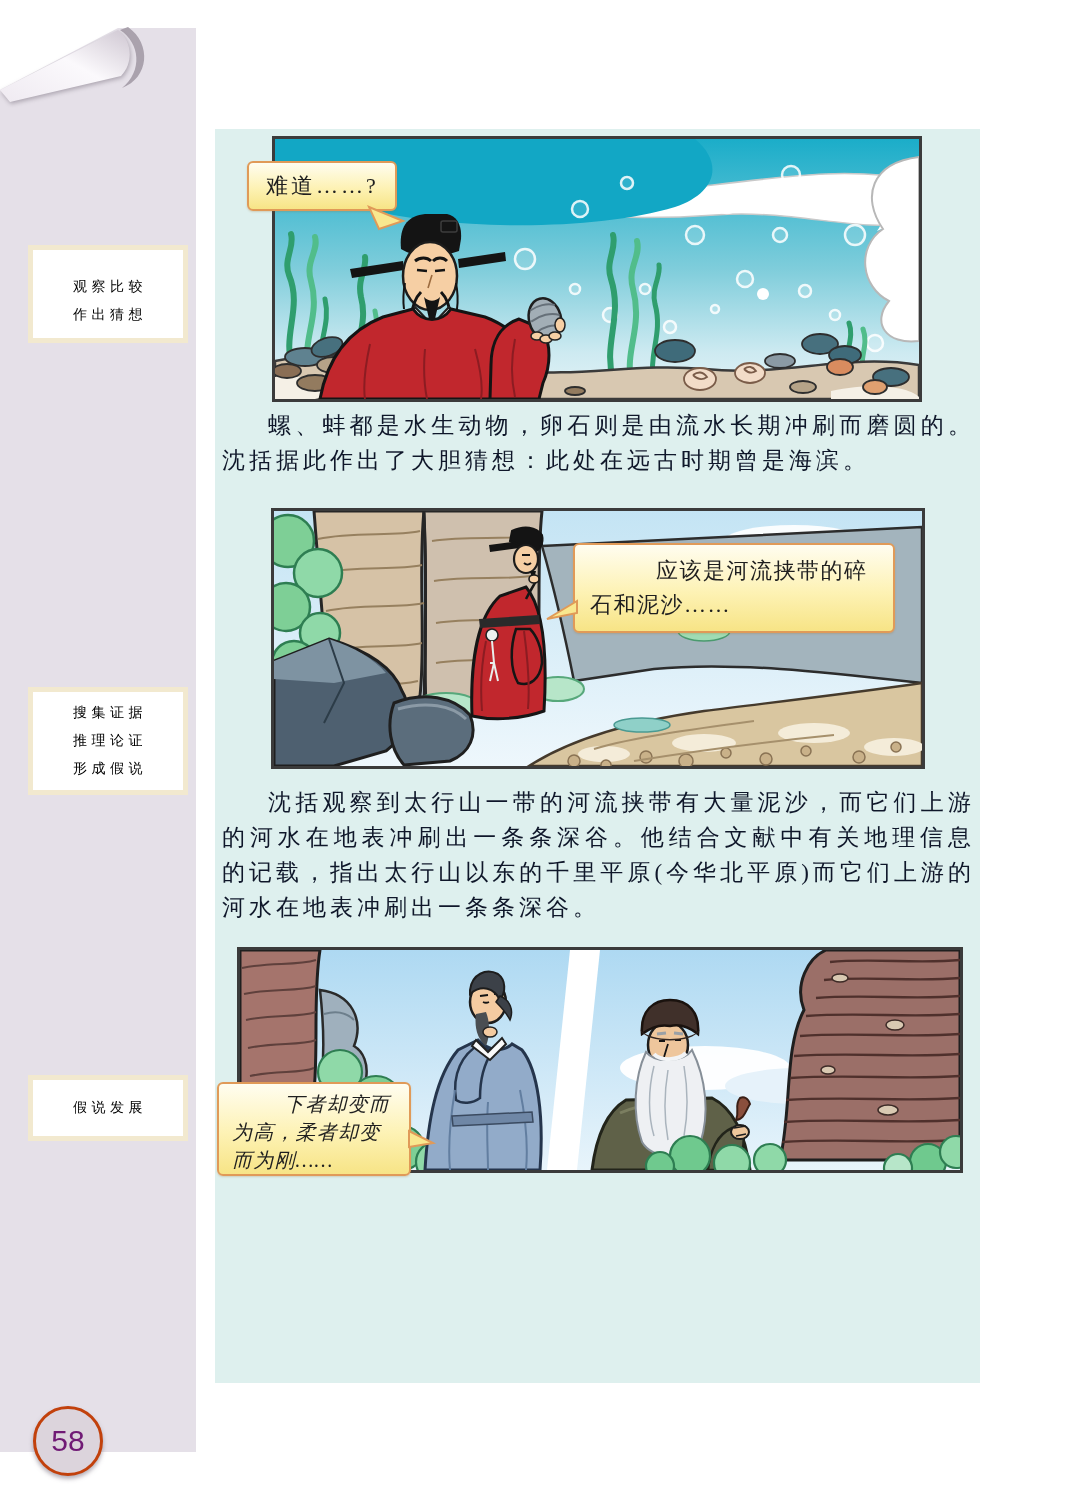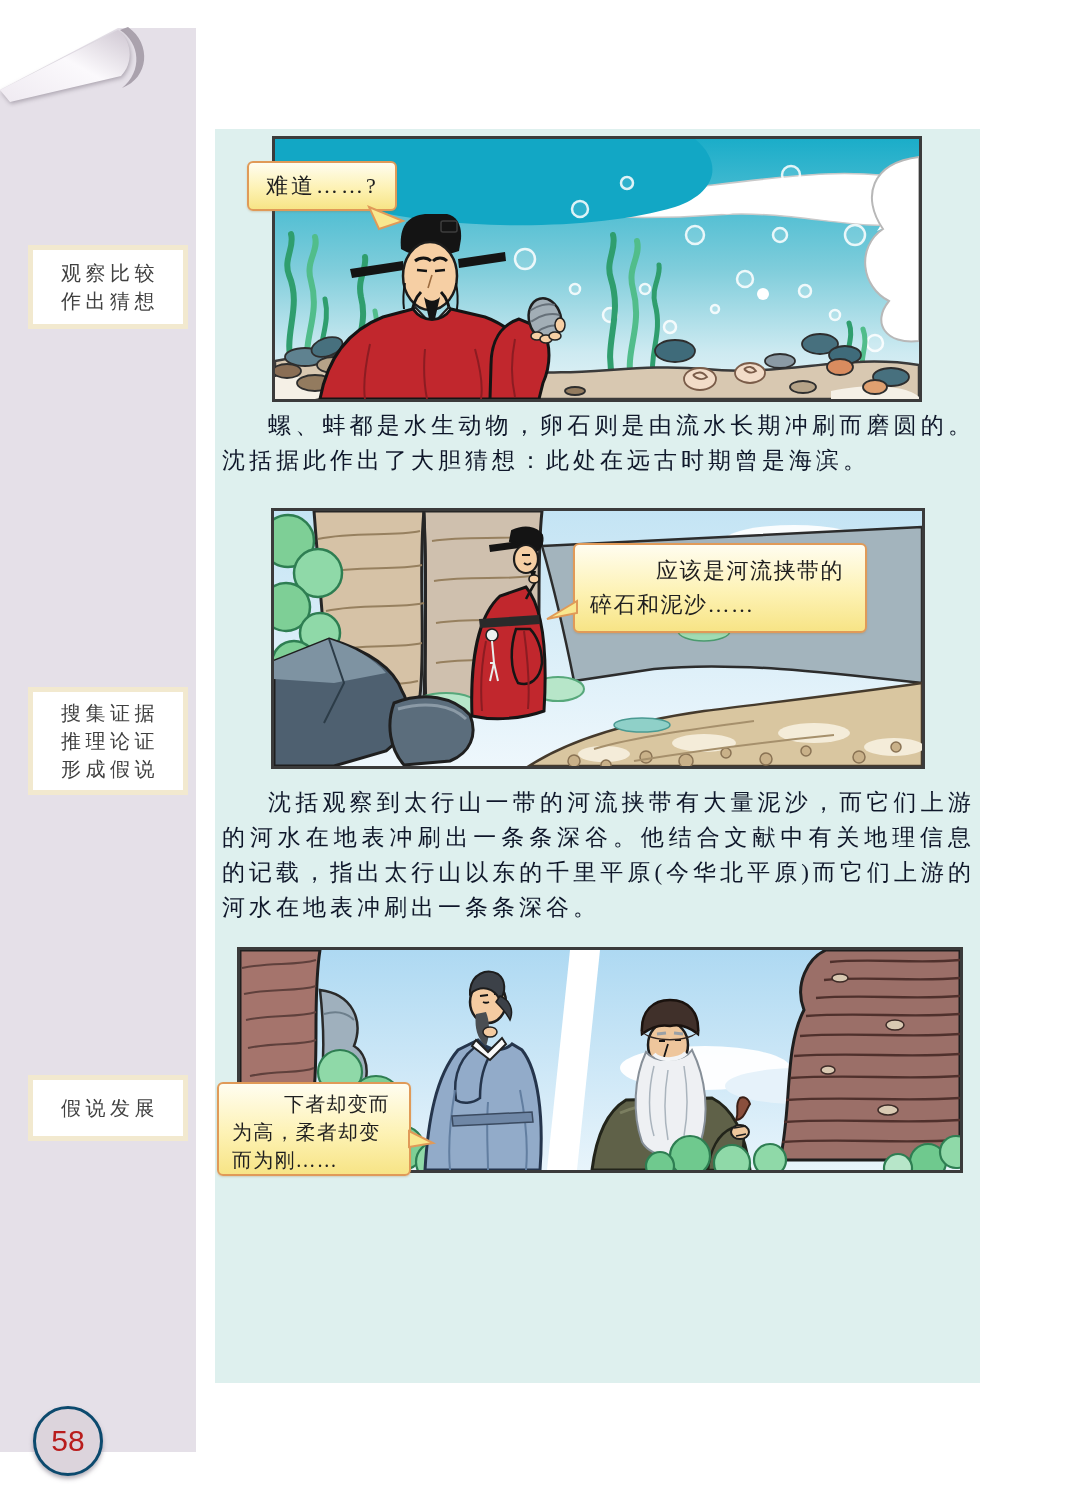--- a/index.html
+++ b/index.html
@@ -4,47 +4,47 @@
 <style>
   html,body{margin:0;padding:0;background:#ffffff;}
   .stage{position:relative;width:1082px;height:1508px;background:#ffffff;overflow:hidden;
          font-family:"Liberation Serif","DejaVu Serif",serif;}
   
   .page-left{position:absolute;left:0;top:28px;width:196px;height:1424px;background:#e5e0e8;
              clip-path:polygon(118px 0,100% 0,100% 100%,0 100%,0 62px);
              filter:drop-shadow(3px 3px 3px rgba(110,100,118,.45));}
   .fold-svg{position:absolute;left:0;top:26px;width:210px;height:100px;}
   .margin-box{position:absolute;left:28px;width:160px;box-sizing:border-box;background:#ffffff;
-              border:5px solid #f2e9cf;text-align:center;color:#404040;font-size:20px;
-              letter-spacing:4.5px;line-height:28px;white-space:pre-line;padding:9px 0 9px 4px;}
+              border:5px solid #f2e9cf;text-align:center;color:#000000;font-size:14px;
+              letter-spacing:4.5px;line-height:28px;white-space:pre-line;padding:23px 0 9px 4px;}
   .mb1{top:245px;} .mb2{top:687px;padding-top:7px;padding-bottom:7px;} .mb3{top:1075px;padding-top:14px;padding-bottom:14px;}
   .page-num{position:absolute;left:33px;top:1406px;width:64px;height:64px;border-radius:50%;
-            background:#dcd4dc;border:3px solid #0c4a6e;box-shadow:0 3px 4px rgba(110,100,118,.5);
+            background:#dcd4dc;border:3px solid #c2410c;box-shadow:0 3px 4px rgba(110,100,118,.5);
             display:flex;align-items:center;justify-content:center;
-            font-family:"Liberation Sans","DejaVu Sans",sans-serif;font-size:30px;color:#b91c1c;}
+            font-family:"Liberation Sans","DejaVu Sans",sans-serif;font-size:30px;color:#701a75;}
   
   .panel{position:absolute;left:215px;top:129px;width:765px;height:1254px;background:#def0ee;}
   .frame{position:absolute;border:3px solid #3b3b3b;background:#ffffff;box-sizing:border-box;overflow:hidden;}
   .f1{left:57px;top:7px;width:650px;height:266px;}
   .f2{left:56px;top:379px;width:654px;height:261px;}
   .f3{left:22px;top:818px;width:726px;height:226px;}
   .frame svg{display:block;width:100%;height:100%;}
   .para{position:absolute;left:7px;width:753px;color:#0f172a;font-size:23px;line-height:35px;
         letter-spacing:4px;text-align:justify;text-indent:2em;margin:0;}
   .p1{top:279px;} .p2{top:656px;} .p3{top:1067px;}
   
   .bubble{position:absolute;box-sizing:border-box;border:2px solid #e09a58;border-radius:6px;
           background:linear-gradient(180deg,#fffdf0 0%,#fdf2b4 55%,#f7e486 100%);
           color:#1f1f1f;box-shadow:0 1px 2px rgba(160,110,40,.25);}
   .b1{left:32px;top:32px;width:150px;height:50px;font-size:22px;line-height:46px;
       letter-spacing:3px;padding-left:17px;}
-  .b2{left:358px;top:414px;width:294px;height:90px;font-size:22px;line-height:34px;
+  .b2{left:358px;top:414px;width:322px;height:90px;font-size:22px;line-height:34px;
       letter-spacing:1.5px;padding:9px 15px 0 15px;text-indent:66px;}
   .b3{left:2px;top:953px;width:194px;height:94px;font-size:20px;line-height:28px;
-      letter-spacing:1.2px;padding:6px 13px 0 13px;text-indent:52px;}
+      letter-spacing:1.2px;padding:6px 13px 0 13px;text-indent:52px;font-style:italic;}
   .tail{position:absolute;overflow:visible;}
   .tail polygon{fill:#f9e88f;stroke:#e09a58;stroke-width:2;}
 </style>
 </head>
 <body>
 
 <div class="stage">
 
   <div class="page-left"></div>
   <svg class="fold-svg" viewBox="0 0 210 100">

